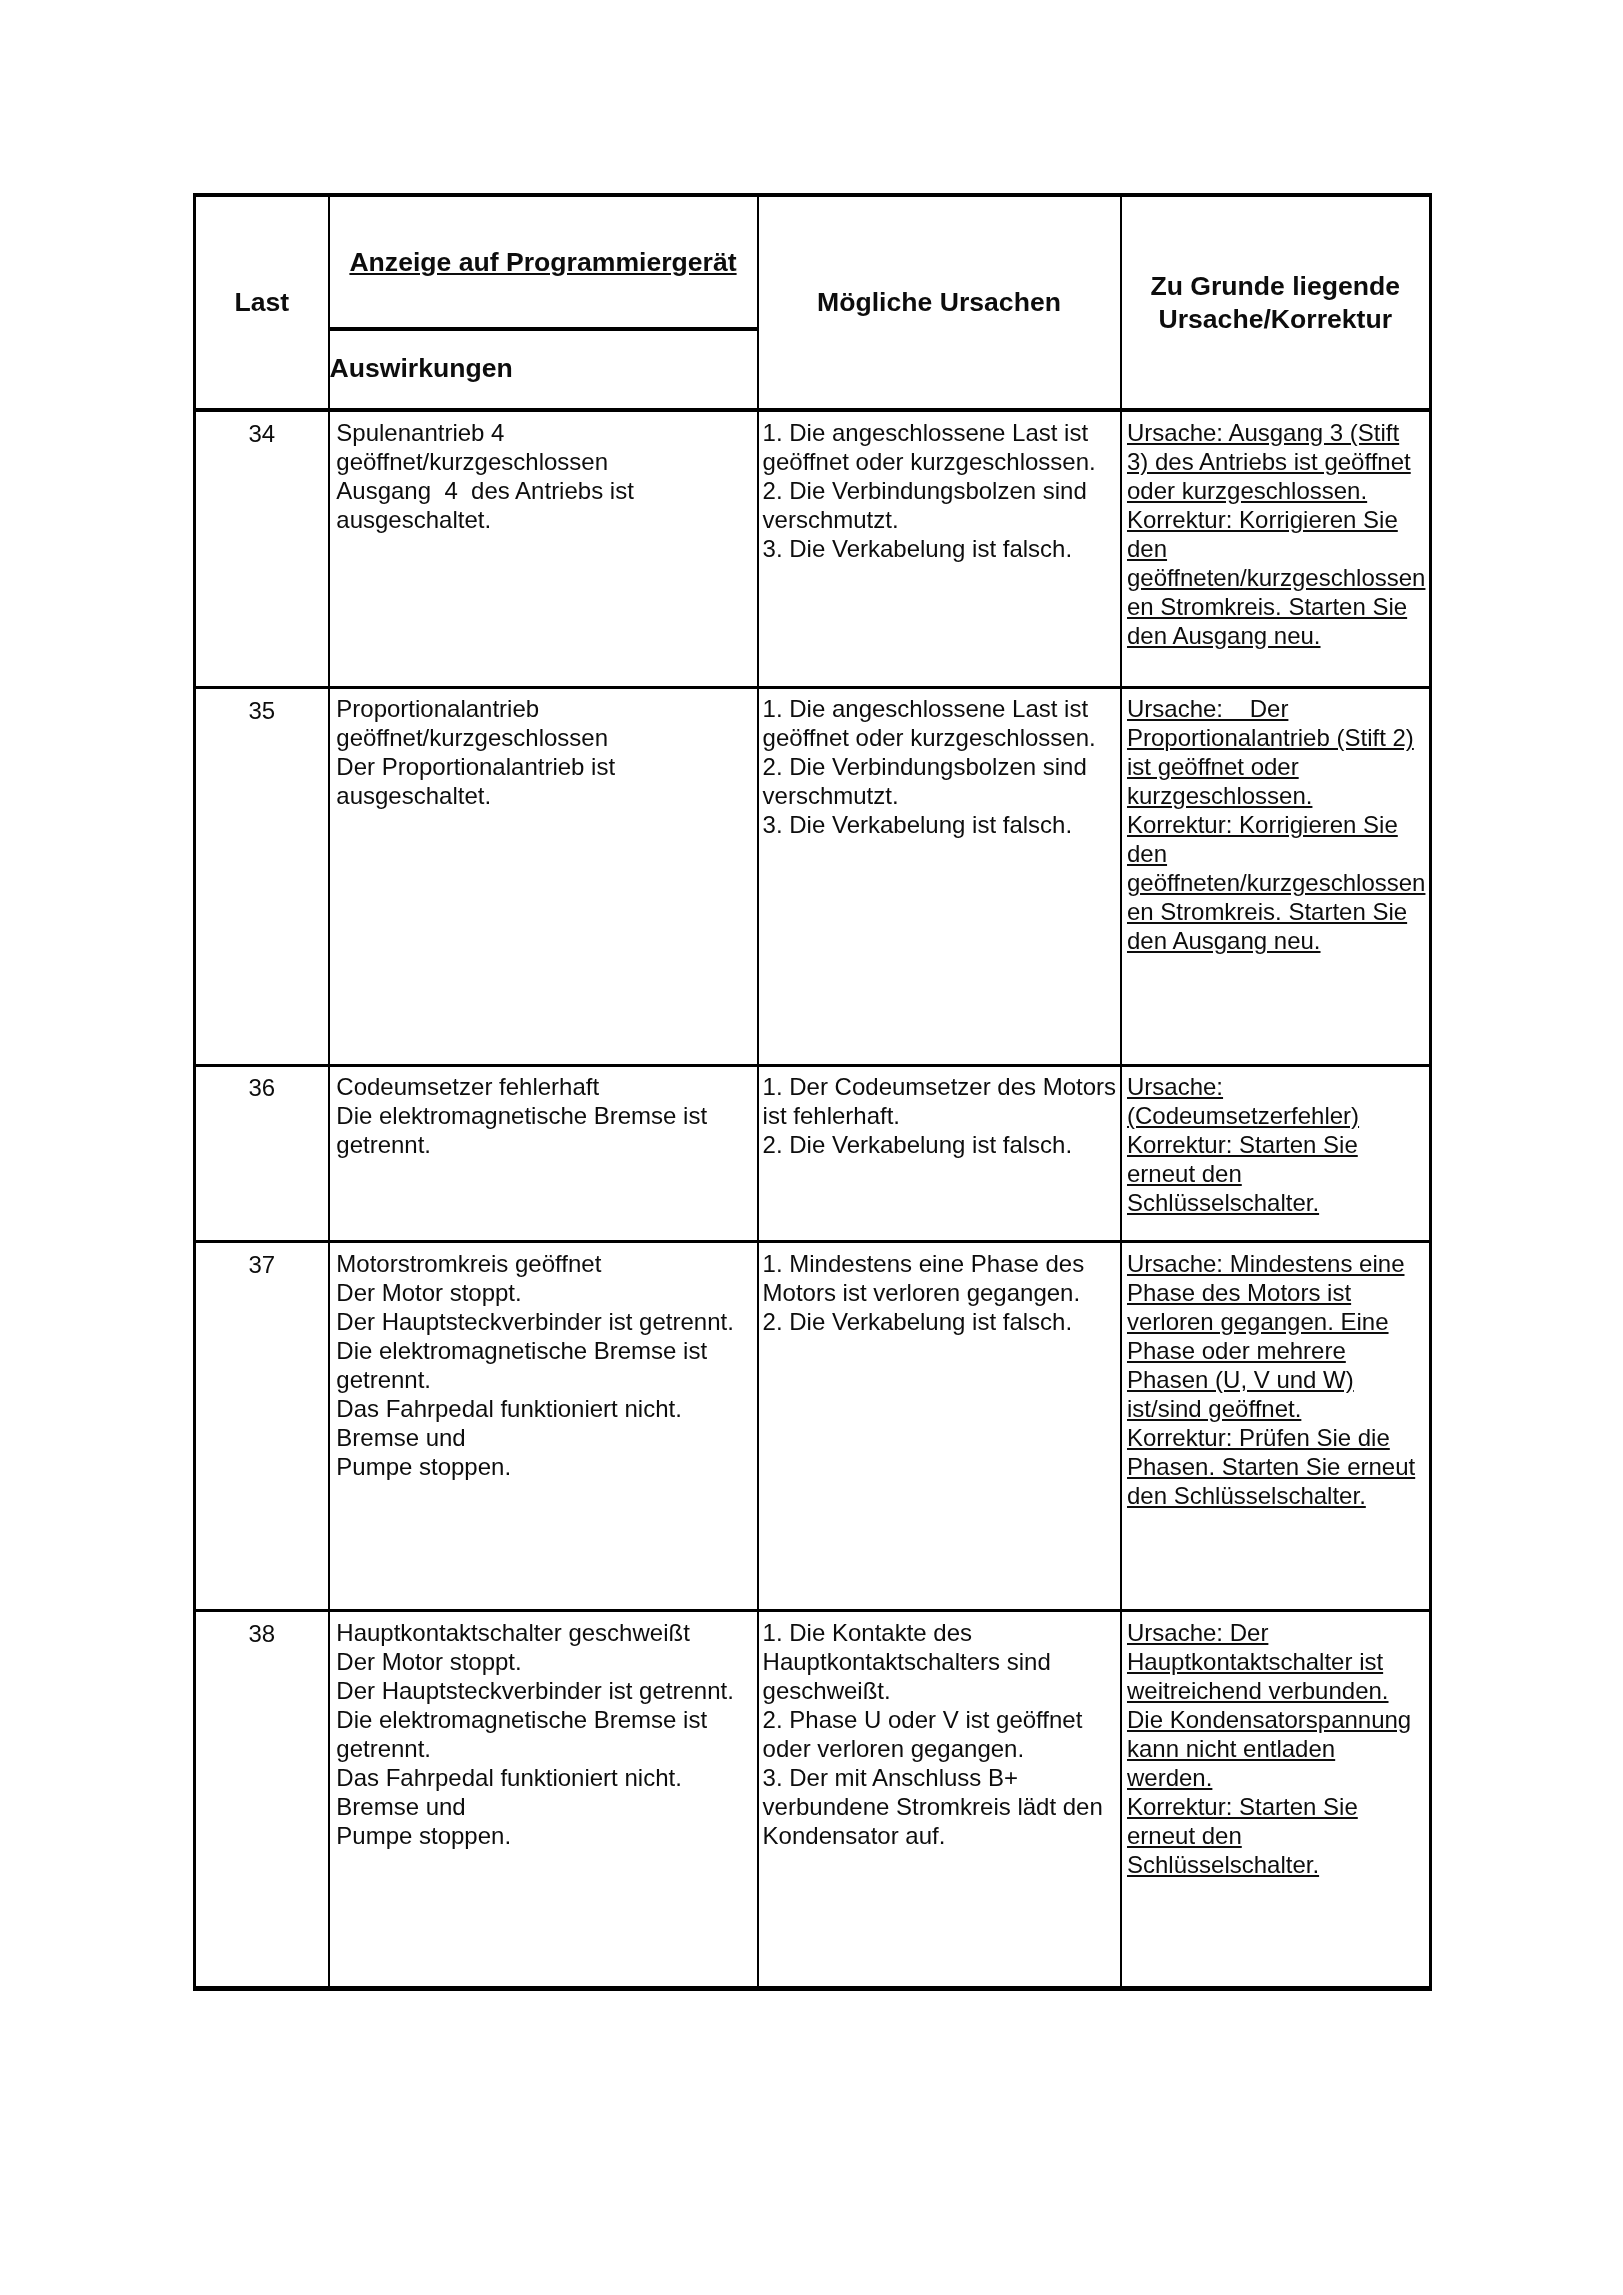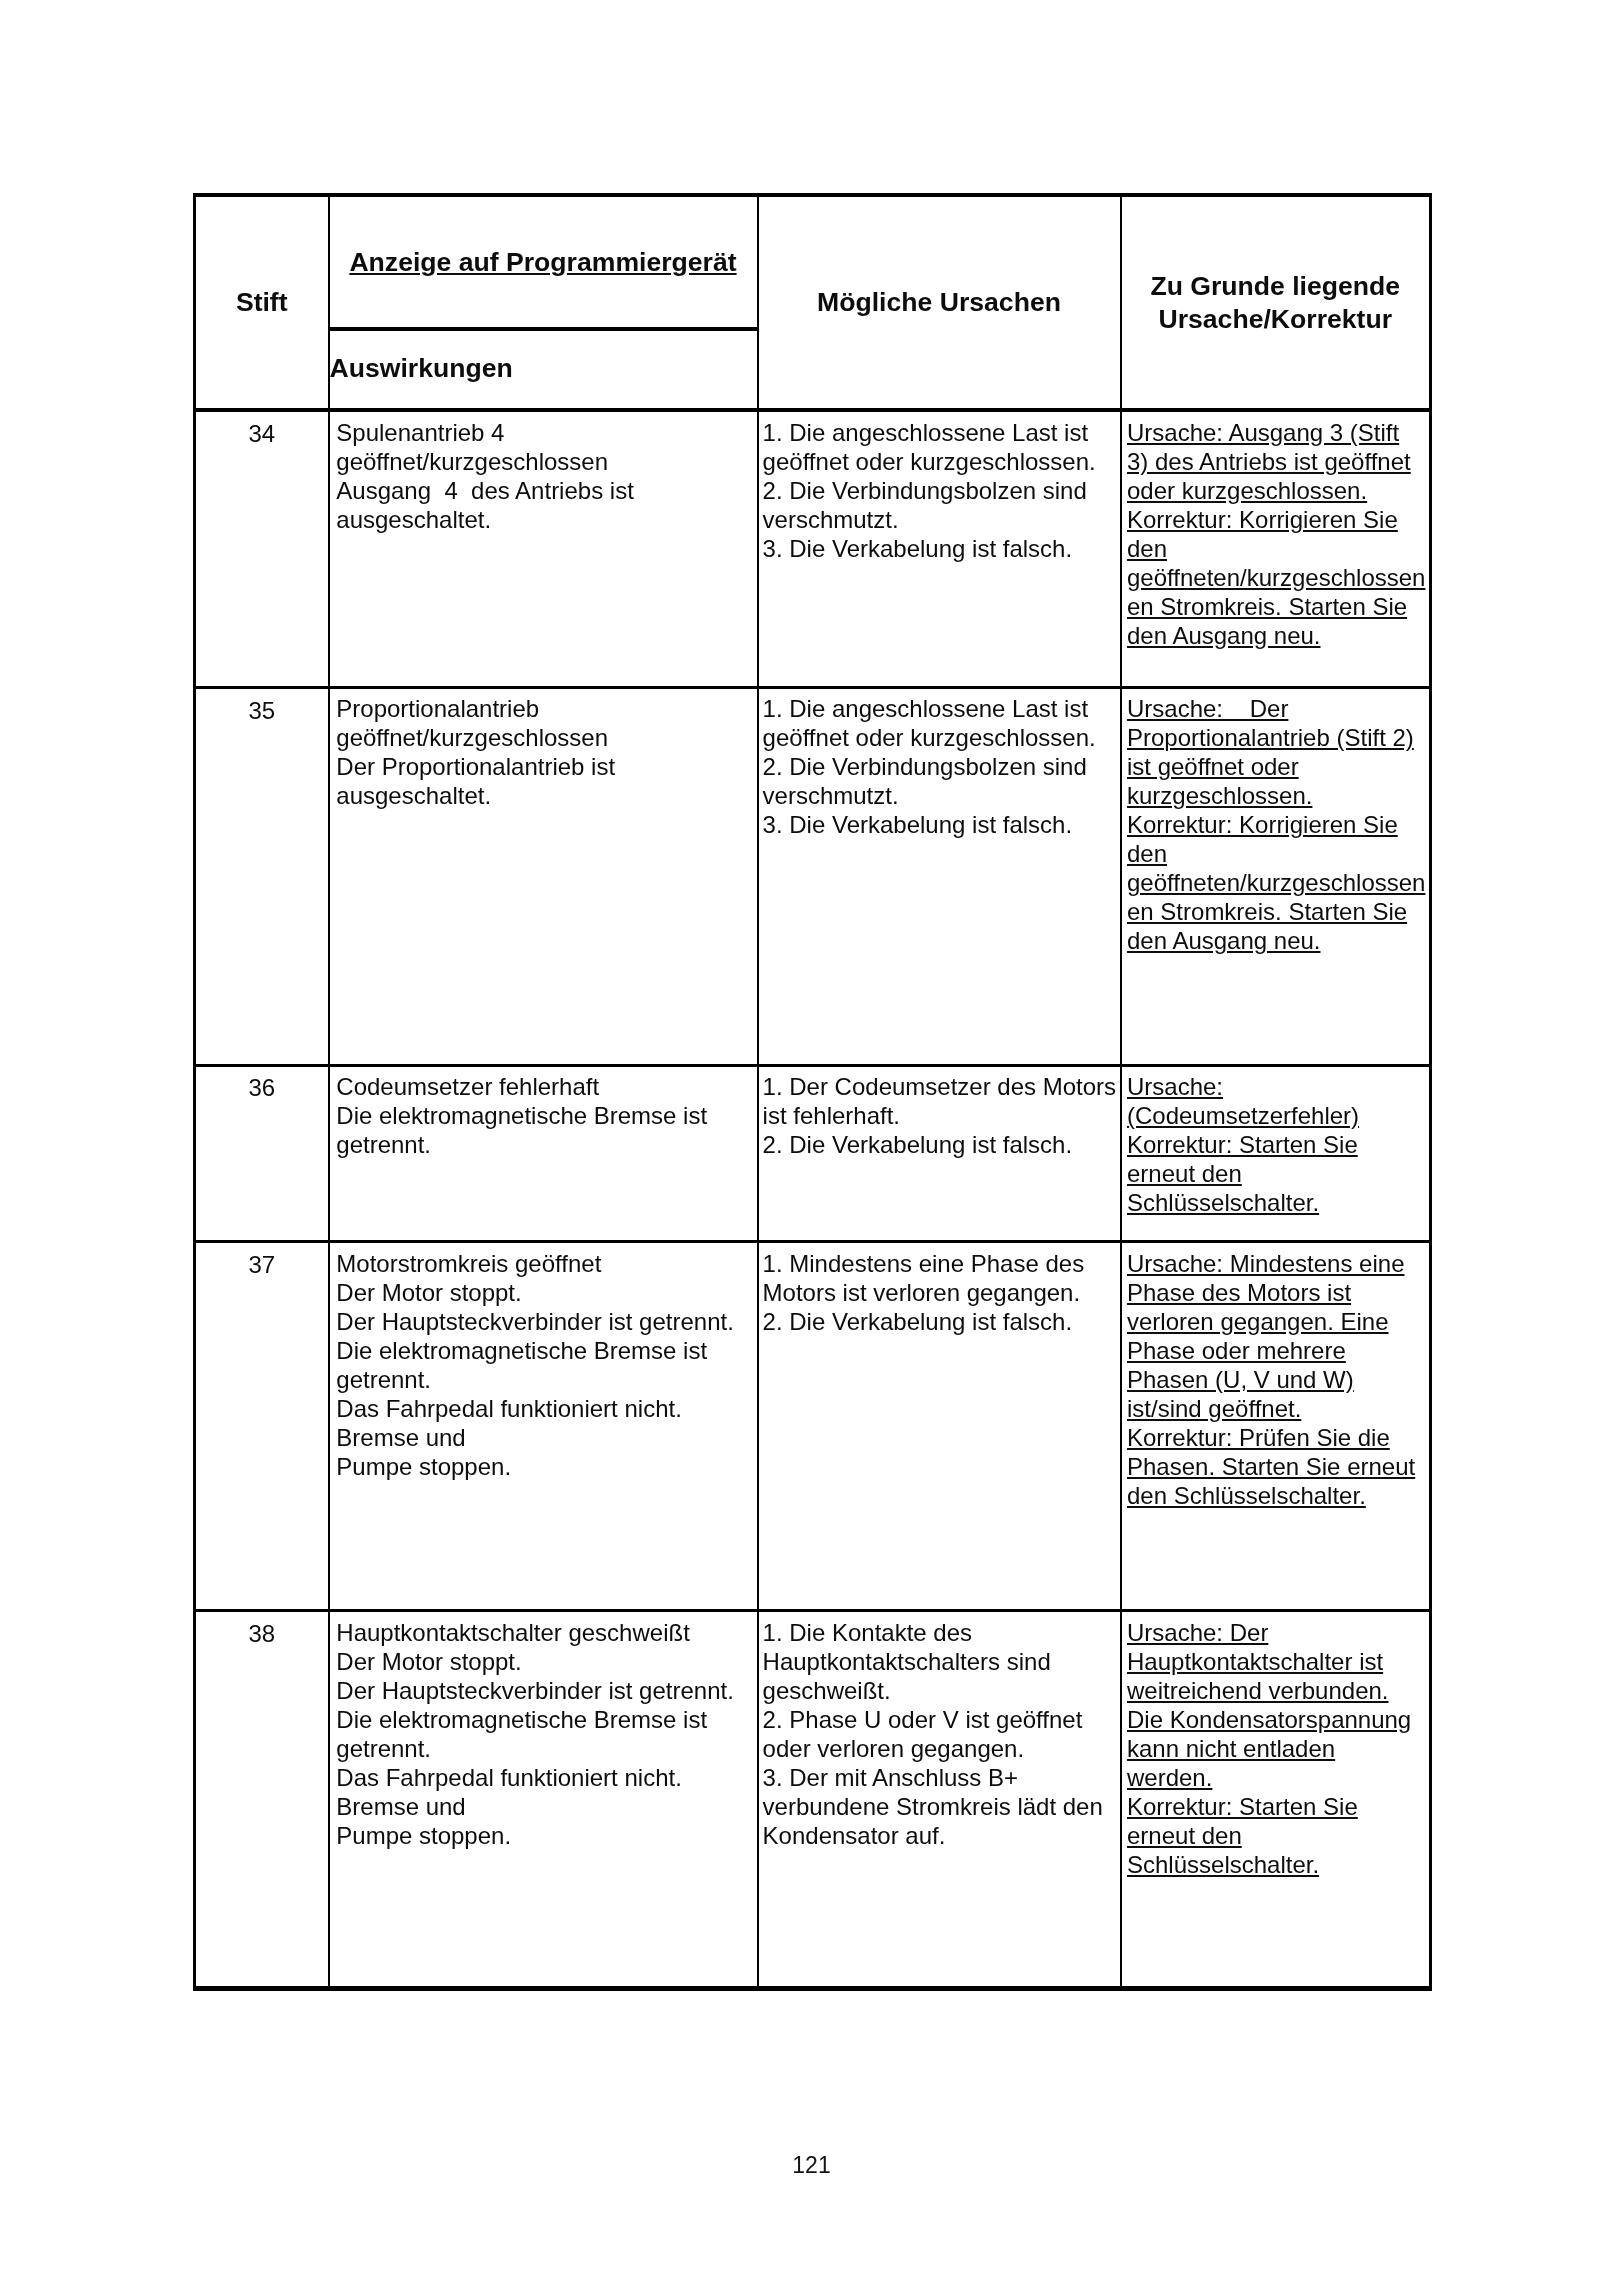--- a/index.html
+++ b/index.html
@@ -105,21 +105,21 @@
   <table class="fault-table">
     <colgroup>
       <col class="c-code">
       <col class="c-disp">
       <col class="c-cause">
       <col class="c-root">
     </colgroup>
 
     <tbody>
         <tr class="hdr">
-      <th>Stift</th>
+      <th>Last</th>
       <th class="th-display">
         <div class="hdr-anzeige">
           <span class="pre">Anzeige auf Programmiergerät</span>
         </div>
         <div class="hdr-auswirkungen">
           <span class="pre">Auswirkungen</span>
         </div>
       </th>
       <th>Mögliche Ursachen</th>
       <th class="pre">Zu Grunde liegende
@@ -242,16 +242,15 @@
 Die Kondensatorspannung
 kann nicht entladen
 werden.
 Korrektur: Starten Sie
 erneut den
 Schlüsselschalter.</td>
     </tr>
   </tbody>
     </table>
 
-  <div class="page-number">121</div>
 
 </div>
 
 
 </body></html>

